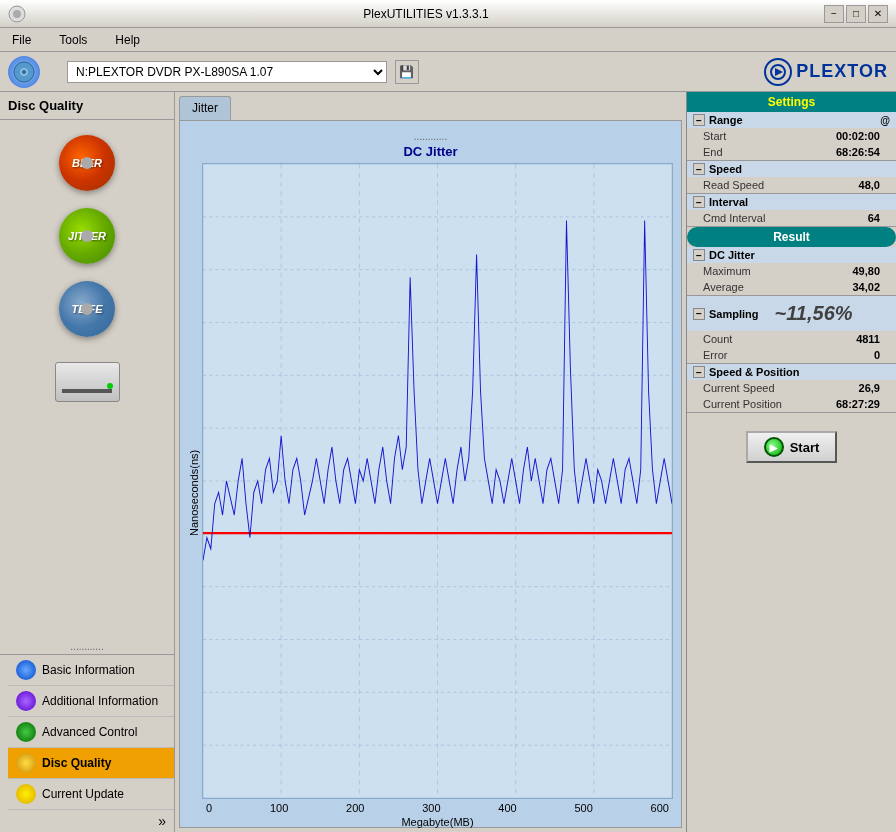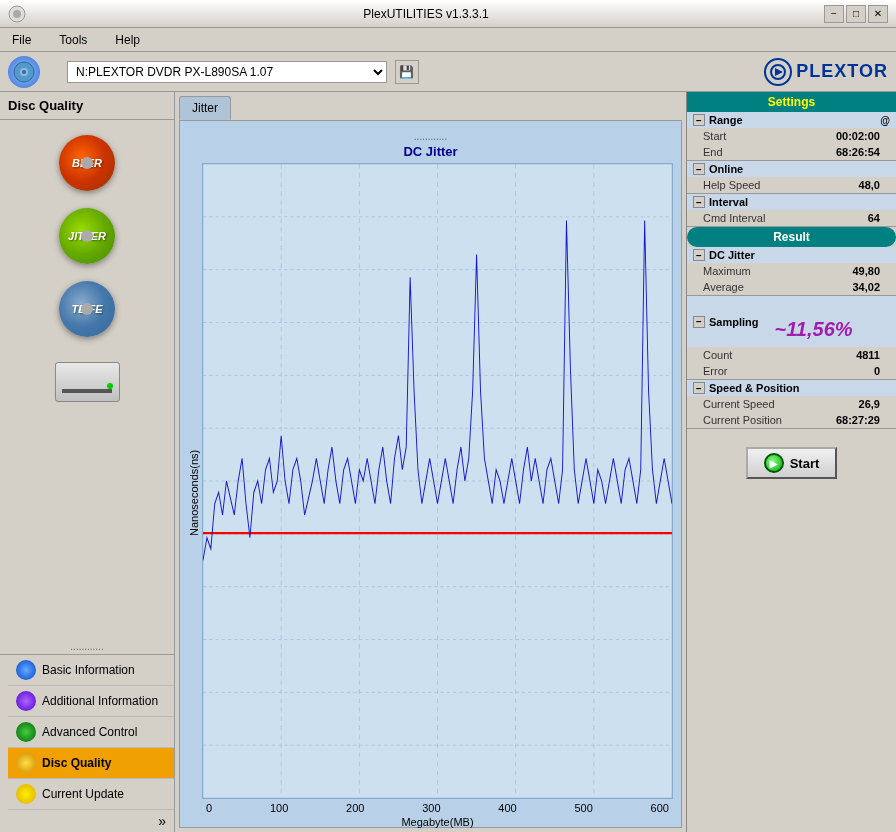--- a/index.html
+++ b/index.html
@@ -354,25 +354,24 @@
       color: white;
       text-align: center;
       padding: 3px;
       font-weight: bold;
       font-size: 12px;
       border-radius: 10px;
     }
     #big-percent {
       font-size: 32px;
       font-weight: bold;
-      color: #a21caf;
+      color: #404040;
       text-align: center;
       padding: 4px 8px;
       font-style: italic;
-      margin-top: 16px;
     }
     #start-btn {
       margin: 8px auto;
       display: flex;
       align-items: center;
       gap: 6px;
       padding: 4px 16px;
       background: linear-gradient(to bottom, #f0f0f0, #d0d0d0);
       border: 2px outset #aaa;
       cursor: pointer;
@@ -594,24 +593,24 @@
       </div>
       <div class="section-row">
         <span class="section-row-label">End</span>
         <span class="section-row-value">68:26:54</span>
       </div>
     </div>
 
     <div class="panel-section">
       <div class="section-header">
         <div class="section-minus">−</div>
-        <span>Online</span>
-      </div>
-      <div class="section-row">
-        <span class="section-row-label">Help Speed</span>
+        <span>Speed</span>
+      </div>
+      <div class="section-row">
+        <span class="section-row-label">Read Speed</span>
         <span class="section-row-value">48,0</span>
       </div>
     </div>
 
     <div class="panel-section">
       <div class="section-header">
         <div class="section-minus">−</div>
         <span>Interval</span>
       </div>
       <div class="section-row">

